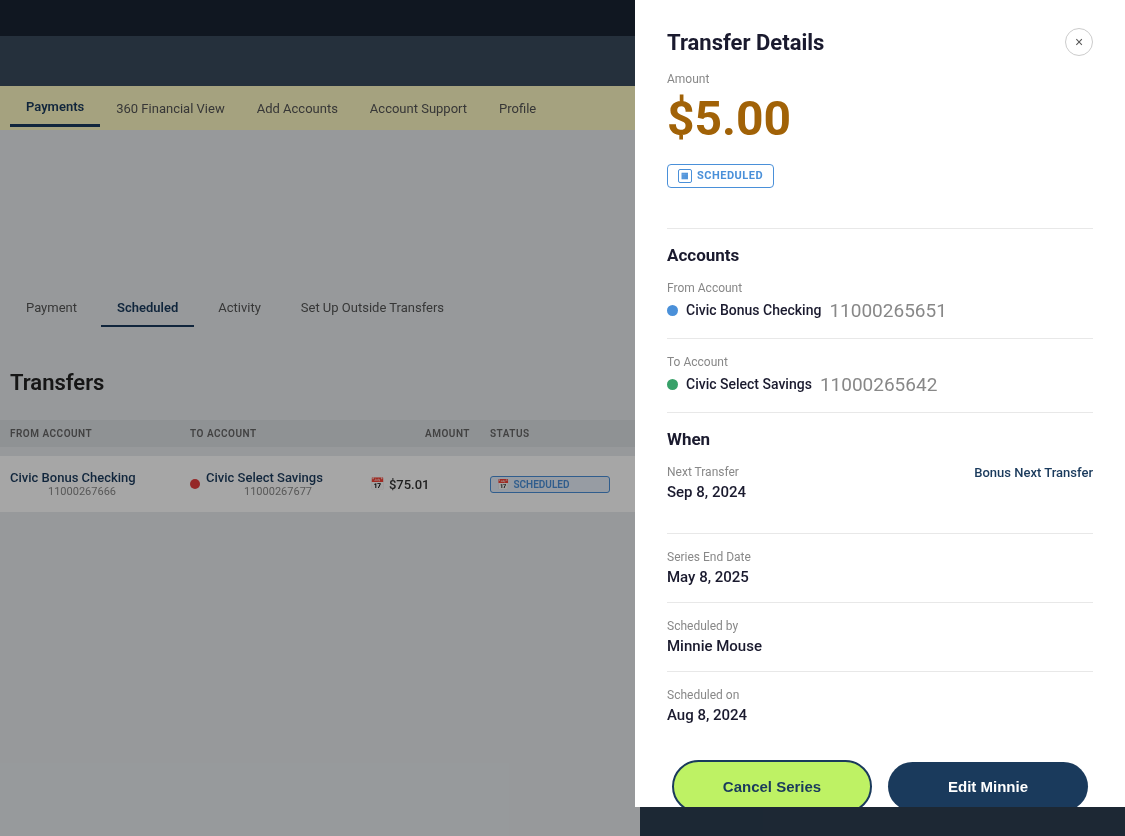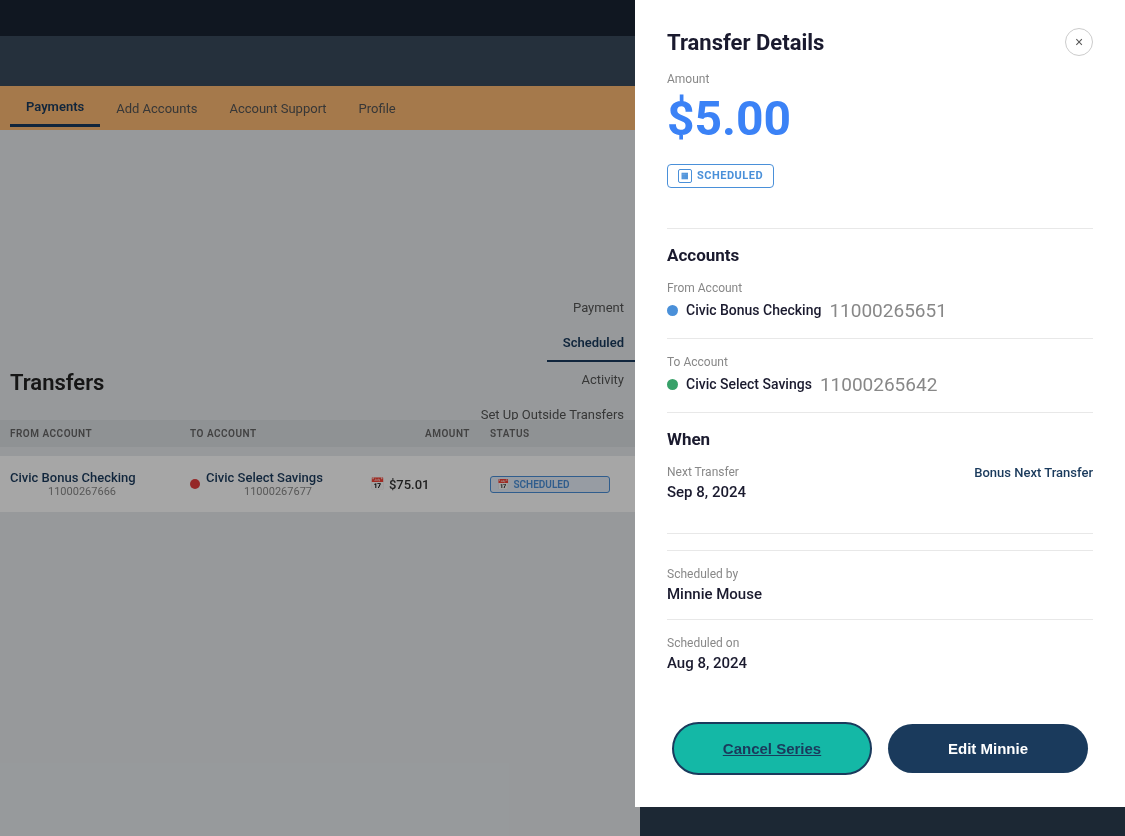--- a/index.html
+++ b/index.html
@@ -31,21 +31,21 @@
       color: #a0aec0;
       font-size: 13px;
     }
 
     
     .payments-nav {
       position: absolute;
       top: 86px; left: 0;
       width: 640px;
       height: 44px;
-      background: #fdba74;
+      background: #fef9c3;
       z-index: 2;
       display: flex;
       align-items: center;
       padding-left: 10px;
       gap: 0;
     }
     .payments-tab {
       padding: 10px 16px;
       font-size: 13px;
       color: #555;
@@ -65,25 +65,24 @@
       background: #e8ecef;
       z-index: 2;
     }
 
     
     .sub-tabs {
       position: absolute;
       top: 290px; left: 0;
       width: 640px;
       display: flex;
-      align-items: flex-end;
+      align-items: flex-start;
       padding-left: 10px;
-      gap: 0;
+      gap: 8px;
       z-index: 3;
-      flex-direction: column;
     }
     .sub-tab {
       padding: 10px 16px;
       font-size: 13px;
       color: #555;
       cursor: pointer;
     }
     .sub-tab.active {
       color: #1a3a5c;
       font-weight: 600;
@@ -225,21 +224,21 @@
 
     .field-label {
       font-size: 12px;
       color: #888;
       margin-bottom: 4px;
     }
 
     .amount-display {
       font-size: 48px;
       font-weight: 700;
-      color: #3b82f6;
+      color: #a16207;
       margin-bottom: 16px;
     }
 
     .scheduled-badge {
       display: inline-flex;
       align-items: center;
       gap: 5px;
       background: #fff;
       border: 1.5px solid #4a90d9;
       border-radius: 4px;
@@ -328,26 +327,25 @@
       align-items: center;
       justify-content: center;
     }
 
     .btn-cancel {
       flex: 1;
       max-width: 200px;
       padding: 16px;
       border: 2px solid #1a3a5c;
       border-radius: 30px;
-      background: #14b8a6;
+      background: #bef264;
       color: #1a3a5c;
       font-size: 15px;
       font-weight: 600;
       cursor: pointer;
-      text-decoration: underline;
     }
 
     .btn-edit {
       flex: 1;
       max-width: 200px;
       padding: 16px;
       border: none;
       border-radius: 30px;
       background: #1a3a5c;
       color: #fff;
@@ -373,20 +371,21 @@
 
 <div class="bg-overlay"></div>
 
 <div class="top-nav">
   <span class="top-nav-item">Rates</span>
   <span class="top-nav-item">Stat</span>
 </div>
 
 <div class="payments-nav">
   <div class="payments-tab active">Payments</div>
+  <div class="payments-tab">360 Financial View</div>
   <div class="payments-tab">Add Accounts</div>
   <div class="payments-tab">Account Support</div>
   <div class="payments-tab">Profile</div>
 </div>
 
 <div class="content-area"></div>
 
 <div class="sub-tabs">
   <div class="sub-tab">Payment</div>
   <div class="sub-tab active">Scheduled</div>
@@ -489,20 +488,24 @@
       <div class="when-row">
         <div class="when-field">
           <div class="field-label">Next Transfer</div>
           <div class="when-value">Sep 8, 2024</div>
         </div>
         <a class="skip-link">Bonus Next Transfer</a>
       </div>
 
       <div class="divider"></div>
 
+      <div class="when-field">
+        <div class="field-label">Series End Date</div>
+        <div class="when-value">May 8, 2025</div>
+      </div>
 
       <div class="divider"></div>
 
       <div class="when-field">
         <div class="field-label">Scheduled by</div>
         <div class="when-value">Minnie Mouse</div>
       </div>
 
       <div class="divider"></div>
 

